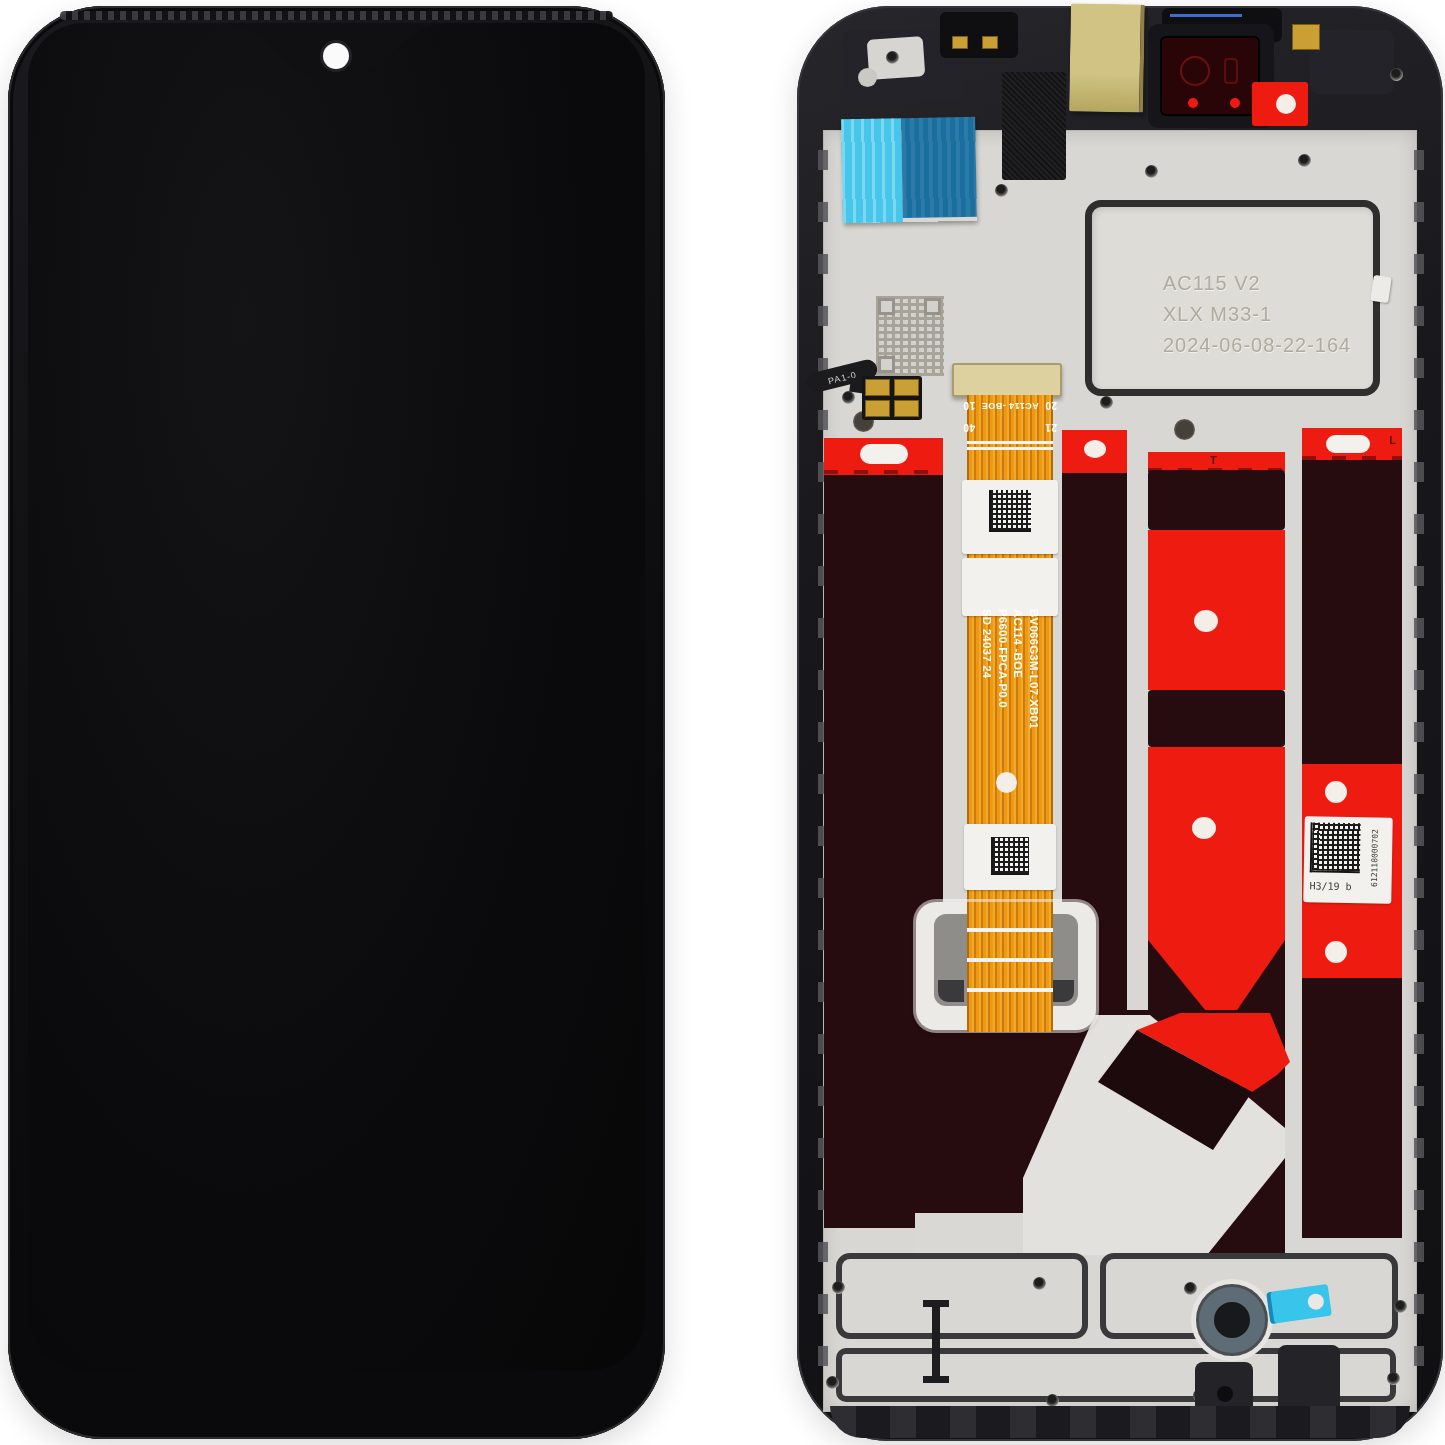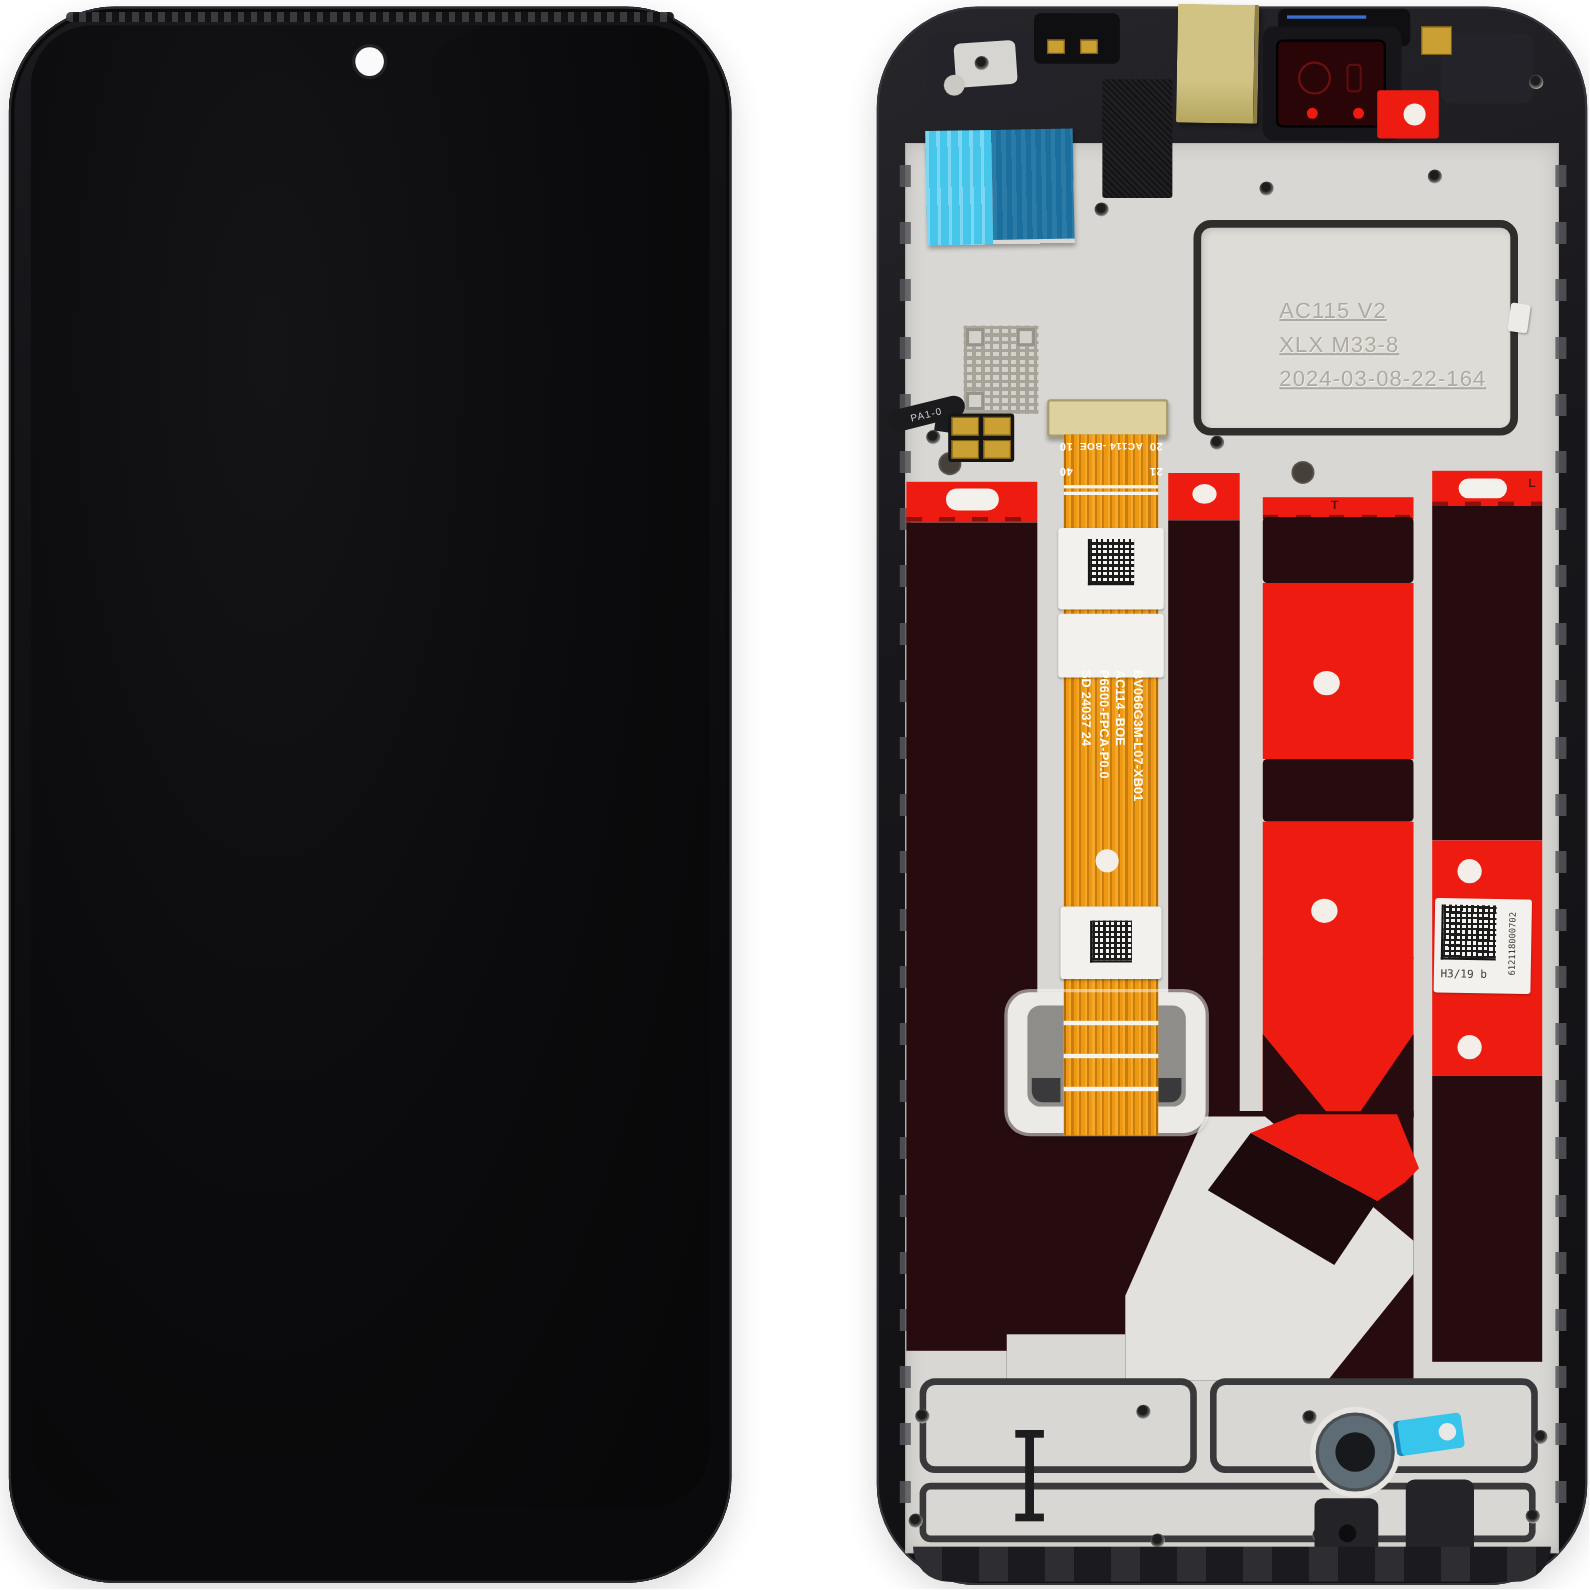--- a/index.html
+++ b/index.html
@@ -31,21 +31,21 @@
   .mold{background:#242329;border-radius:8px;}
   .recess{background:#0f0f12;border-radius:6px;}
   .gold{background:#caa035;border:1px solid #7a5c12;}
   .screw{width:13px;height:13px;border-radius:50%;
     background:radial-gradient(circle at 45% 40%,#1d1d1d 0 35%,#6b6b68 60%,#c9c8c4 75%,#9a9994 100%);}
   .mic{width:21px;height:21px;border-radius:50%;
     background:radial-gradient(circle,#46403a 0 55%,#6f695f 75%,rgba(0,0,0,0) 100%);}
   .etched-plate{left:1085px;top:200px;width:295px;height:196px;background:#dedcd7;
     border:7px solid #2f2e2c;border-radius:16px;box-shadow:inset 2px 2px 6px rgba(0,0,0,.12);}
   .etched-text{color:#aeaa9f;text-shadow:.6px .6px 0 #f1f0ec;font-size:20px;line-height:31px;
-    letter-spacing:1px;white-space:nowrap;text-decoration:underline;}
+    letter-spacing:1px;white-space:nowrap;}
   .qr{left:876px;top:296px;width:68px;height:80px;background-color:#d3d1cb;
     background-image:repeating-linear-gradient(0deg,#a7a399 0 3px,rgba(0,0,0,0) 3px 7px),
                      repeating-linear-gradient(90deg,#a7a399 0 3px,rgba(0,0,0,0) 3px 8px);}
   .qr-finder{width:17px;height:17px;border:3px solid #97938a;background:#d3d1cb;}
   .tape-yellow{left:1070px;top:4px;width:74px;height:108px;border-radius:2px;transform:rotate(1deg);
     background:linear-gradient(180deg,#d0c383 0 65%,#b5a65e 100%);
     border-right:4px solid #8f8049;box-shadow:2px 3px 5px rgba(0,0,0,.35);}
   .tape-blue{left:842px;top:118px;width:134px;height:104px;transform:rotate(-1deg);
     box-shadow:1px 3px 4px rgba(0,0,0,.3);}
   .tape-blue .lt{position:absolute;left:0;top:0;width:60px;height:104px;background:#45c6ea;
@@ -148,22 +148,22 @@
 
   <div class="abs qr">
     <div class="abs qr-finder" style="left:2px;top:2px;"></div>
     <div class="abs qr-finder" style="left:48px;top:2px;"></div>
     <div class="abs qr-finder" style="left:2px;top:60px;"></div>
   </div>
 
   <div class="abs etched-plate"></div>
   <div class="abs etched-text" style="left:1163px;top:268px;">
     <div>AC115 V2</div>
-    <div>XLX M33-8</div>
-    <div>2024-03-08-22-164</div>
+    <div>XLX M33-1</div>
+    <div>2024-06-08-22-164</div>
   </div>
 
   <div class="abs screw" style="left:995px;top:184px;"></div>
   <div class="abs screw" style="left:1145px;top:165px;"></div>
   <div class="abs screw" style="left:1298px;top:154px;"></div>
   <div class="abs screw" style="left:1390px;top:68px;"></div>
   <div class="abs screw" style="left:842px;top:391px;"></div>
   <div class="abs screw" style="left:1100px;top:396px;"></div>
   <div class="abs mic" style="left:853px;top:411px;"></div>
   <div class="abs mic" style="left:1174px;top:419px;"></div>

